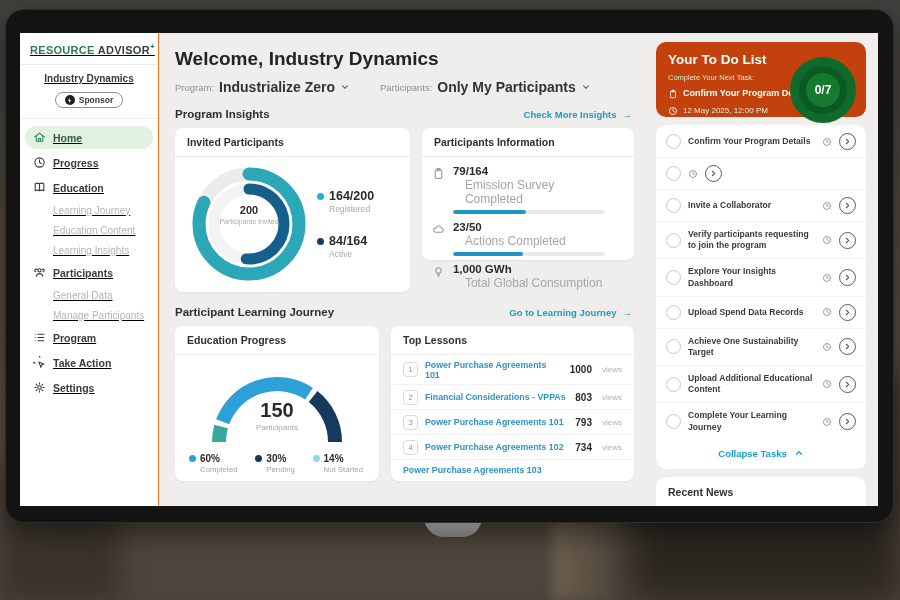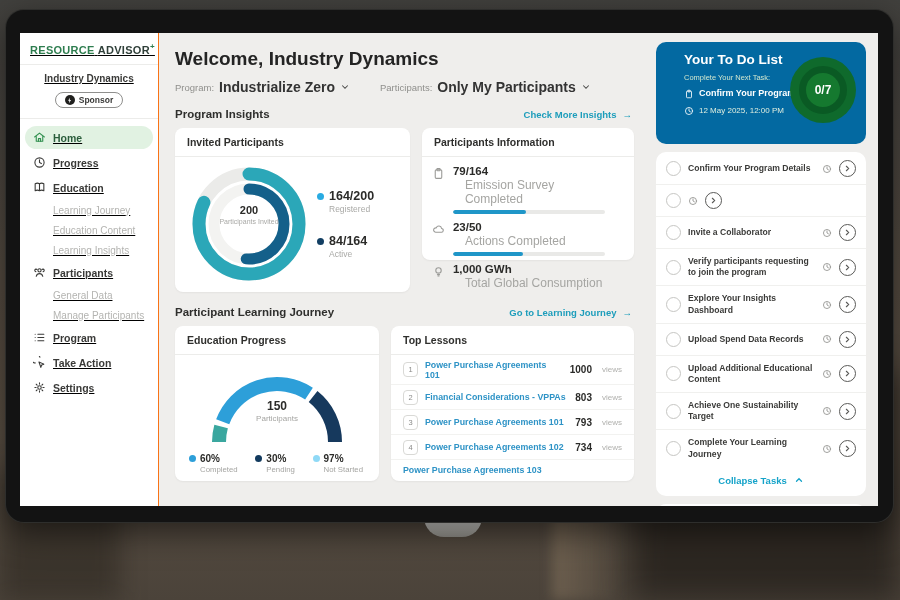--- a/index.html
+++ b/index.html
@@ -65,38 +65,38 @@
   .info-body{padding:8px 12px 0 10px;}
   .info-row{display:flex;gap:8px;margin-bottom:7px;}
   .info-icon{width:13px;height:13px;color:#9a9a97;margin-top:2px;flex:none;}
   .info-val{font-weight:bold;font-size:11.5px;color:#2b2b29;}
   .info-lbl{font-size:12px;color:#a5a5a2;margin:1px 12px 4px;}
   .bar{height:4px;background:#e9e9e7;border-radius:2px;width:152px;overflow:hidden;}
   .bar-fill{height:100%;background:#1f96c8;border-radius:2px;}
   .gauge-card{width:204px;height:155px;}
   .gauge-body{position:relative;display:flex;justify-content:center;padding-top:7px;}
   .gauge-center{position:absolute;left:0;right:0;top:44px;text-align:center;}
-  .gauge-center .cv{font-size:12px;font-weight:bold;color:#2b2b29;}
+  .gauge-center .cv{font-size:20px;font-weight:bold;color:#2b2b29;}
   .gauge-center .cl{font-size:8px;color:#a5a5a2;margin-top:1px;}
   .gauge-legend{display:flex;justify-content:space-between;padding:5px 16px 0 14px;}
   .gl-item{display:flex;gap:4px;}
   .gl-pct{font-weight:bold;font-size:10px;color:#2b2b29;}
   .gl-lbl{font-size:7.8px;color:#a5a5a2;margin-top:1px;}
   .gl-dot{width:7px;height:7px;border-radius:50%;margin-top:2px;flex:none;}
   .lessons-card{flex:1;height:155px;overflow:hidden;}
   .lesson-row{display:flex;align-items:center;gap:7px;padding:4.5px 12px;border-bottom:1px solid #f2f2f0;}
   .lesson-row:last-child{border-bottom:none;}
   .rank{width:13px;height:13px;border:1px solid #d9d9d6;border-radius:4px;font-size:7.5px;color:#8a8a88;
       display:flex;align-items:center;justify-content:center;flex:none;}
   .lesson-title{flex:1;color:#2e93c6;font-weight:bold;font-size:8.8px;cursor:pointer;}
   .views-num{font-weight:bold;font-size:10px;color:#2b2b29;}
   .views-suffix{font-size:8px;color:#b0b0ad;margin-left:3px;}
   
   .right{width:232px;min-width:232px;padding:9px 12px 0 10px;box-sizing:border-box;}
-  .green-card{position:relative;background:#0369a1;border-radius:10px;padding:10px 28px;color:#fff;height:102px;box-sizing:border-box;}
+  .green-card{position:relative;background:#c2410c;border-radius:10px;padding:10px 12px;color:#fff;height:75px;box-sizing:border-box;}
   .g-title{font-size:13.5px;font-weight:bold;margin-bottom:6px;}
   .g-sub{font-size:7.5px;color:#cfe6cf;margin-bottom:6px;}
   .g-task{display:flex;gap:5px;font-size:9px;font-weight:bold;width:148px;margin-bottom:6px;align-items:flex-start;}
   .g-due{display:flex;gap:5px;font-size:8px;color:#dfeedf;align-items:center;}
   .g-icon{width:10px;height:10px;flex:none;margin-top:1px;}
   .g-ring{position:absolute;right:10px;top:15px;width:66px;height:66px;border-radius:50%;background:#0f6a2c;
       display:flex;align-items:center;justify-content:center;}
   .g-ring-inner{width:34px;height:34px;border-radius:50%;background:#15792f;border:7px solid #0a5a24;
       display:flex;align-items:center;justify-content:center;font-weight:bold;font-size:12px;}
   .todo-card{background:#fff;border-radius:10px;margin-top:8px;padding:1px 0;}
@@ -352,21 +352,21 @@
           <div class="gl-item">
             <span class="gl-dot" style="background: rgb(18, 58, 94);"></span>
             <span>
               <div class="gl-pct">30%</div>
               <div class="gl-lbl">Pending</div>
             </span>
           </div>
           <div class="gl-item">
             <span class="gl-dot" style="background: rgb(143, 217, 246);"></span>
             <span>
-              <div class="gl-pct">97%</div>
+              <div class="gl-pct">14%</div>
               <div class="gl-lbl">Not Started</div>
             </span>
           </div>
         </div>
       </div>
 
       <div class="card lessons-card">
         <div class="card-head">Top Lessons</div>
         <div class="lesson-row">
           <span class="rank">1</span>
@@ -498,34 +498,34 @@
               <path d="M12 7v5l3.5 2"></path>
             </svg>
         <span class="todo-chev">
               <svg viewBox="0 0 24 24" fill="none" stroke="currentColor" stroke-width="3" stroke-linecap="round">
                 <path d="m9 6 6 6-6 6"></path>
               </svg>
             </span>
       </div>
       <div class="todo-item">
         <span class="todo-check"></span>
+        <span class="todo-label">Achieve One Sustainability Target</span>
+        <svg class="todo-clock" viewBox="0 0 24 24" fill="none" stroke="currentColor" stroke-width="2" stroke-linecap="round">
+              <circle cx="12" cy="12" r="8.5"></circle>
+              <path d="M12 7v5l3.5 2"></path>
+            </svg>
+        <span class="todo-chev">
+              <svg viewBox="0 0 24 24" fill="none" stroke="currentColor" stroke-width="3" stroke-linecap="round">
+                <path d="m9 6 6 6-6 6"></path>
+              </svg>
+            </span>
+      </div>
+      <div class="todo-item">
+        <span class="todo-check"></span>
         <span class="todo-label">Upload Additional Educational Content</span>
-        <svg class="todo-clock" viewBox="0 0 24 24" fill="none" stroke="currentColor" stroke-width="2" stroke-linecap="round">
-              <circle cx="12" cy="12" r="8.5"></circle>
-              <path d="M12 7v5l3.5 2"></path>
-            </svg>
-        <span class="todo-chev">
-              <svg viewBox="0 0 24 24" fill="none" stroke="currentColor" stroke-width="3" stroke-linecap="round">
-                <path d="m9 6 6 6-6 6"></path>
-              </svg>
-            </span>
-      </div>
-      <div class="todo-item">
-        <span class="todo-check"></span>
-        <span class="todo-label">Achieve One Sustainability Target</span>
         <svg class="todo-clock" viewBox="0 0 24 24" fill="none" stroke="currentColor" stroke-width="2" stroke-linecap="round">
               <circle cx="12" cy="12" r="8.5"></circle>
               <path d="M12 7v5l3.5 2"></path>
             </svg>
         <span class="todo-chev">
               <svg viewBox="0 0 24 24" fill="none" stroke="currentColor" stroke-width="3" stroke-linecap="round">
                 <path d="m9 6 6 6-6 6"></path>
               </svg>
             </span>
       </div>

